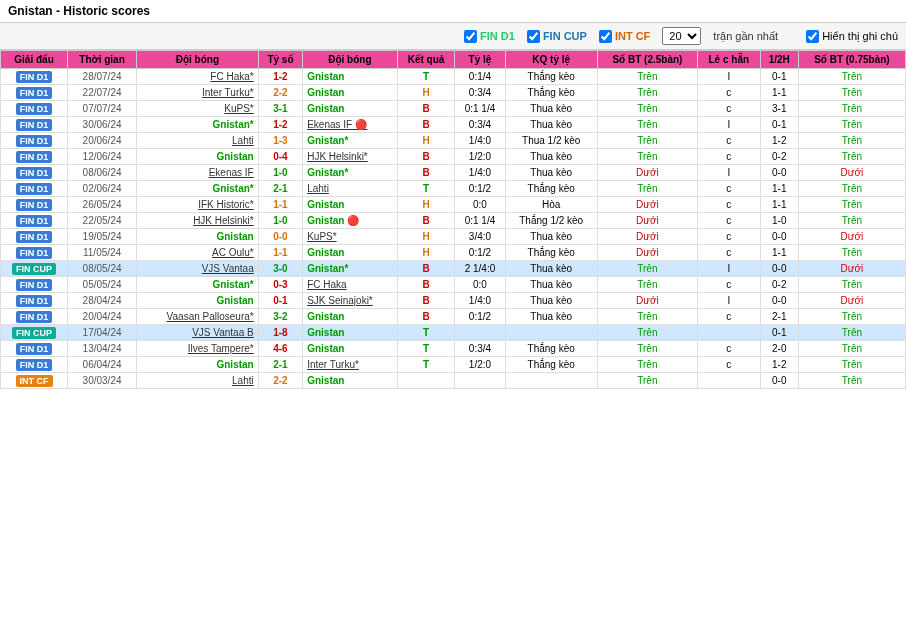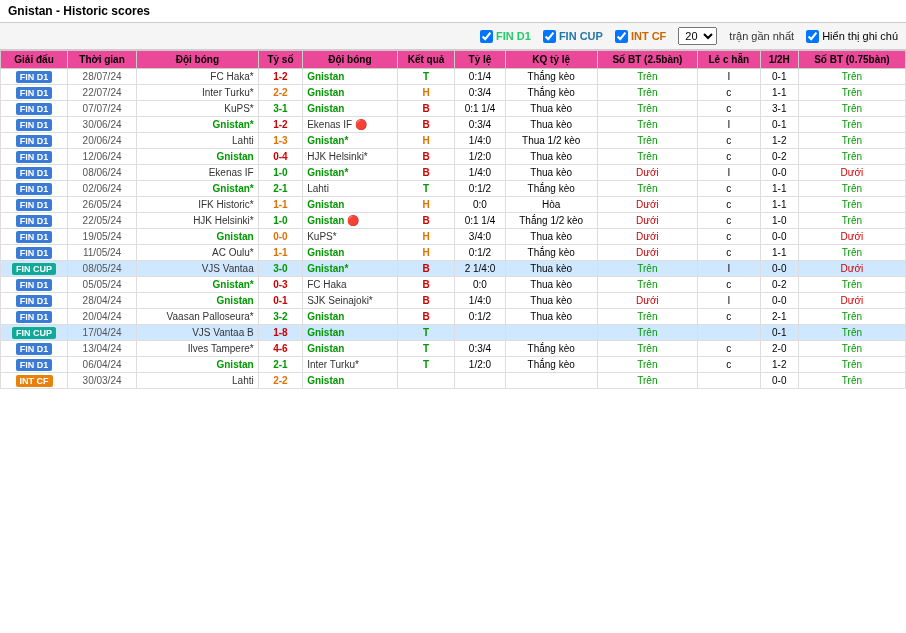--- a/index.html
+++ b/index.html
@@ -52,21 +52,21 @@
     
     td.col-comp { padding: 2px 4px; }
     td.col-time { color: #555; }
     td.col-team1 { text-align: right; }
     td.col-team2 { text-align: left; }
     td.col-score { font-weight: bold; }
 
     .highlighted-row { background: #d0e8ff; }
 
     .team-home { color: #090; font-weight: bold; }
-    .team-normal { color: #333; }
+    .team-normal { color: #333; text-decoration: underline; }
   </style>
 </head>
 <body>
 
 <div class="header-bar">
   <span class="header-title">Gnistan - Historic scores</span>
 </div>
 
 <div class="filter-bar">
   <label class="checkbox-item">
@@ -82,21 +82,21 @@
     <span class="checkbox-label-int-cf">INT CF</span>
   </label>
   <select class="count-select">
     <option>10</option>
     <option>15</option>
     <option selected="">20</option>
     <option>25</option>
     <option>30</option>
   </select>
   <span class="nearest-label">trận gần nhất</span>
-  <label class="checkbox-item" style="margin-left:0">
+  <label class="checkbox-item" style="margin-left:16px">
     <input type="checkbox" checked="" style="">
     <span>Hiển thị ghi chú</span>
   </label>
 </div>
 
 <table>
   <thead>
     <tr>
       <th>Giải đấu</th>
       <th>Thời gian</th>

